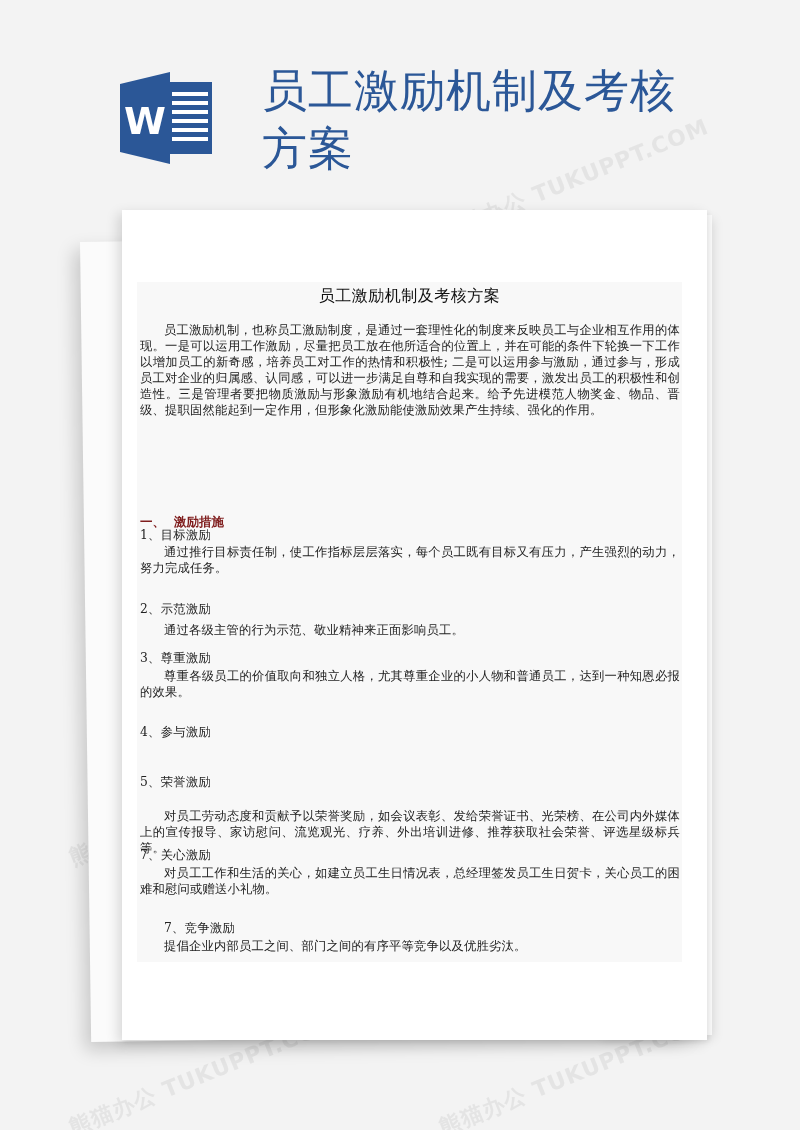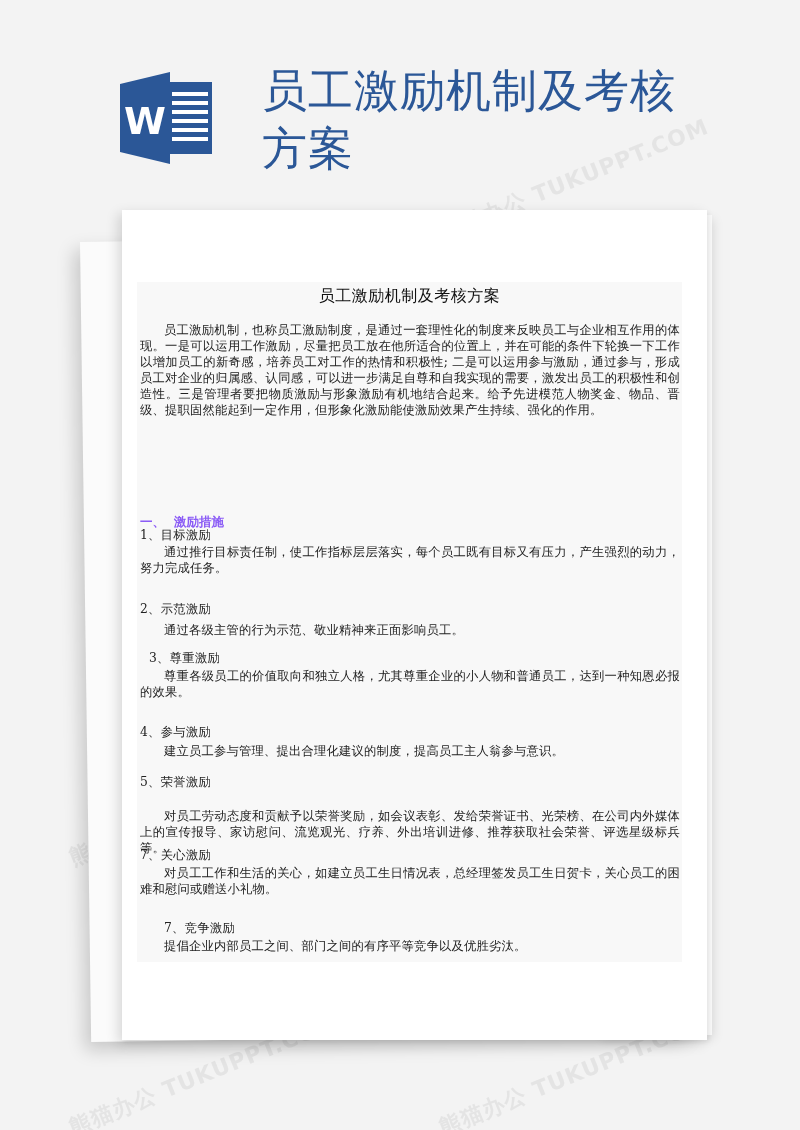--- a/index.html
+++ b/index.html
@@ -101,21 +101,21 @@
       text-align: justify;
       letter-spacing: 0.2px;
     }
     .para.indent { text-indent: 24px; }
     .heading1 {
       position: absolute;
       left: 3px;
       top: 232px;
       font-size: 12.5px;
       font-weight: bold;
-      color: #8b5cf6;
+      color: #7f1d1d;
     }
     .heading1 .num { display: inline-block; width: 34px; }
     .item-title {
       position: absolute;
       left: 3px;
       font-size: 12.3px;
       line-height: 20px;
       color: #222;
       letter-spacing: 0.3px;
       text-align: right;
@@ -173,25 +173,24 @@
   <div class="heading1">
     <span class="num">一、</span><span>激励措施</span>
   </div>
 
   <div class="item-title" style="top:243px; top:243px;">1、目标激励</div>
   <div class="para indent" style="top:262px;">通过推行目标责任制，使工作指标层层落实，每个员工既有目标又有压力，产生强烈的动力，努力完成任务。</div>
 
   <div class="item-title" style="top:317px;">2、示范激励</div>
   <div class="para indent" style="top:340px;">通过各级主管的行为示范、敬业精神来正面影响员工。</div>
 
-  <div class="item-title" style="top:366px;margin-left:9px;">3、尊重激励</div>
+  <div class="item-title" style="top:366px;">3、尊重激励</div>
   <div class="para indent" style="top:386px;">尊重各级员工的价值取向和独立人格，尤其尊重企业的小人物和普通员工，达到一种知恩必报的效果。</div>
 
   <div class="item-title" style="top:440px;">4、参与激励</div>
-  <div class="para indent" style="top:461px;">建立员工参与管理、提出合理化建议的制度，提高员工主人翁参与意识。</div>
 
   <div class="item-title" style="top:490px;">5、荣誉激励</div>
   <div class="para indent" style="top:510px;margin-top:16px;">对员工劳动态度和贡献予以荣誉奖励，如会议表彰、发给荣誉证书、光荣榜、在公司内外媒体上的宣传报导、家访慰问、流览观光、疗养、外出培训进修、推荐获取社会荣誉、评选星级标兵等。</div>
 
   <div class="item-title" style="top:563px;">7、关心激励</div>
   <div class="para indent" style="top:583px;">对员工工作和生活的关心，如建立员工生日情况表，总经理签发员工生日贺卡，关心员工的困难和慰问或赠送小礼物。</div>
 
   <div class="item-title" style="top:636px;margin-left:24px;">7、竞争激励</div>
   <div class="para indent" style="top:656px;">提倡企业内部员工之间、部门之间的有序平等竞争以及优胜劣汰。</div>
 </div>

